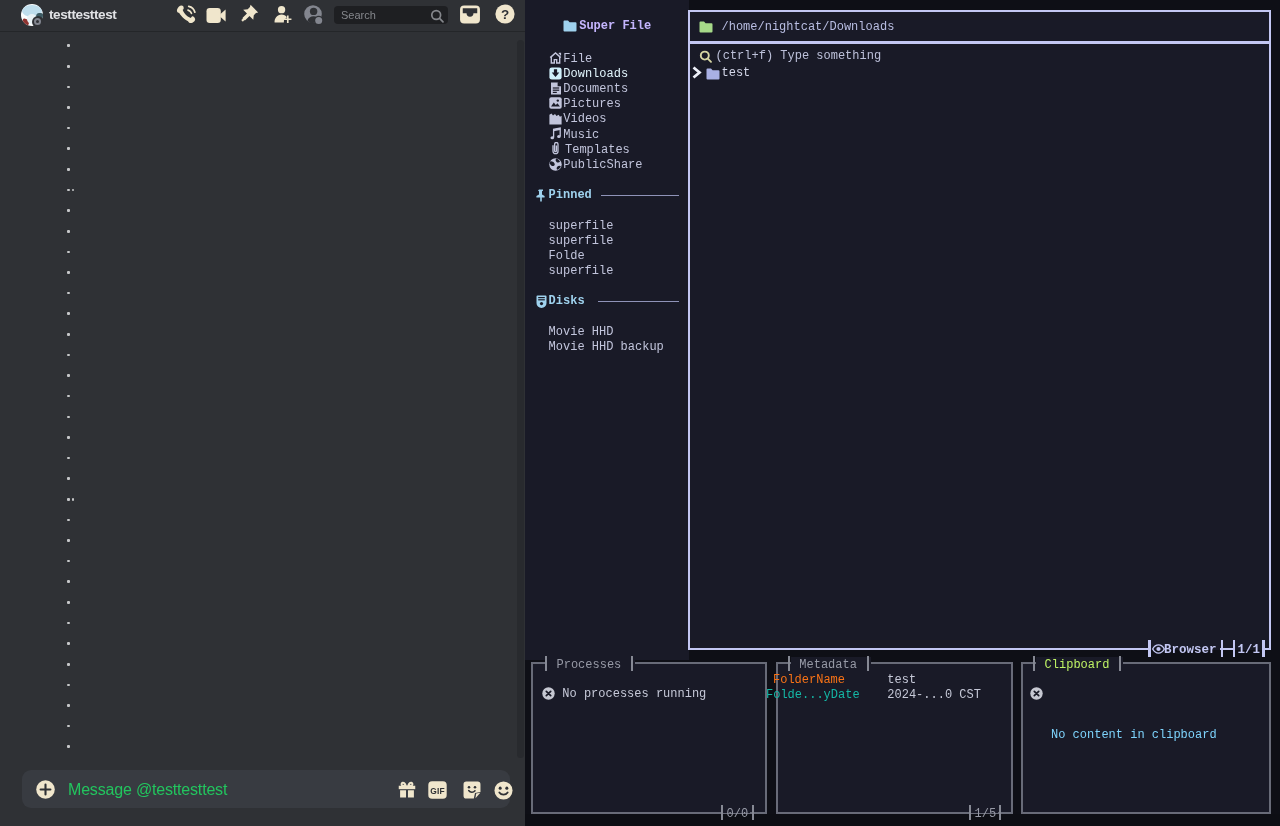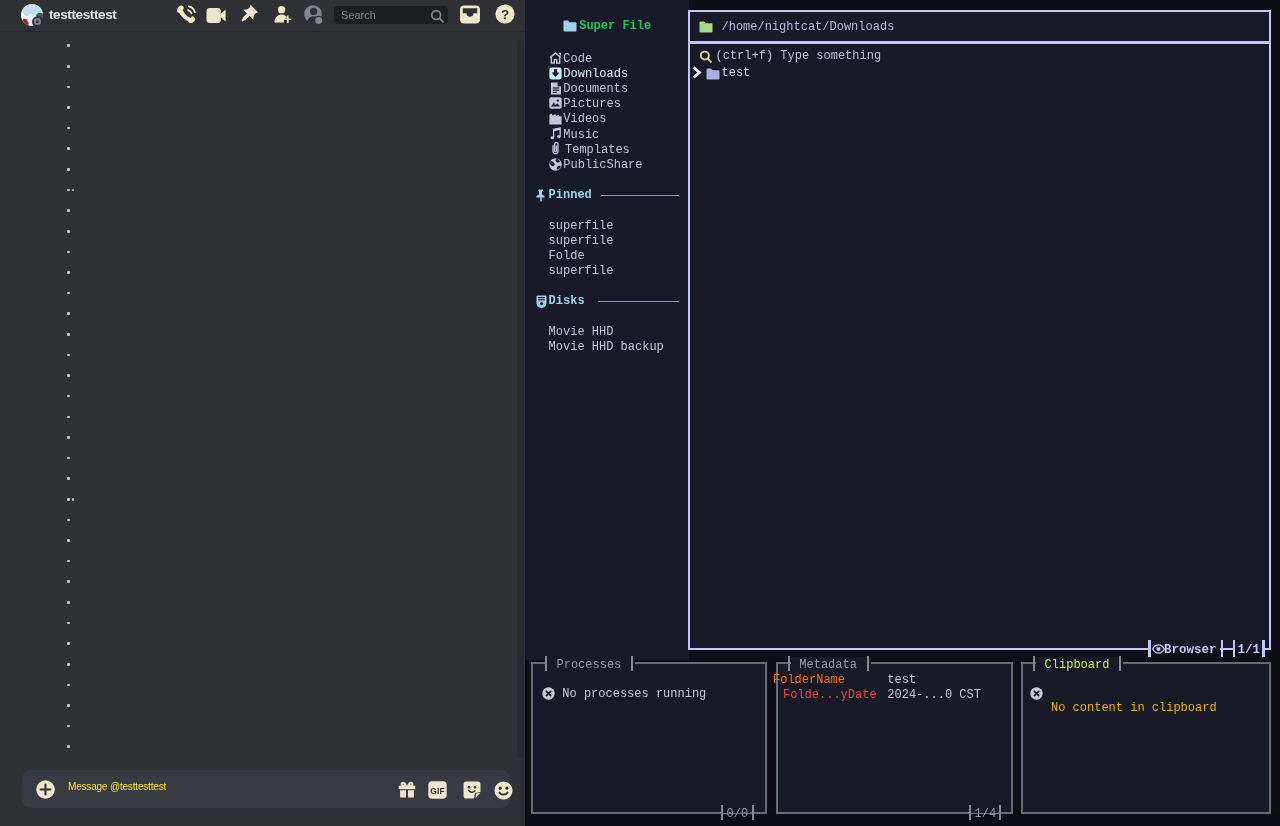--- a/index.html
+++ b/index.html
@@ -14,21 +14,21 @@
 #av .b3{position:absolute;left:1px;top:15px;width:7px;height:7px;background:#8f3330;border-radius:2px;transform:rotate(20deg)}
 #av .b4{position:absolute;left:6px;top:10px;width:10px;height:10px;background:#e9f2f6;border-radius:50%}
 #st{position:absolute;left:31.5px;top:15.5px;width:12px;height:12px;border-radius:50%;background:#2f3135}
 #st i{position:absolute;left:2.25px;top:2.25px;width:7.5px;height:7.5px;border-radius:50%;border:2.1px solid #82858f}
 #dct{position:absolute;left:49px;top:7px;font-size:13.5px;font-weight:700;color:#e2e3e6;letter-spacing:-.38px}
 #dsearch{position:absolute;left:334px;top:6px;width:114px;height:18px;border-radius:4px;background:#1e1f22}
 #dsearch span{position:absolute;left:7px;top:2.5px;font-size:11px;color:#85878c}
 .dot{position:absolute;width:2.6px;height:2.7px;border-radius:1px;background:#c6c7c9}
 #sbar{position:absolute;left:517px;top:40px;width:7px;height:718px;border-radius:4px;background:#282a2e}
 #ibar{position:absolute;left:22px;top:770px;width:488px;height:38px;border-radius:9px;background:#383b41}
-#iph{position:absolute;left:68px;top:781px;font-size:10px;letter-spacing:-.18px;color:#fde047}
+#iph{position:absolute;left:68px;top:781px;font-size:16px;letter-spacing:-.18px;color:#22c55e}
 
 #sf{position:absolute;left:525px;top:0;width:755px;height:826px;background:#0e0f16;font-family:"Liberation Mono",monospace;font-size:12px;color:#c2c5dc}
 #sf .bg1{position:absolute;background:#191a27}
 #sf .t{position:absolute;white-space:pre;line-height:16px;height:16px}
 #sf .bar{position:absolute;width:2.4px;height:16.5px;background:#c3c7f3}
 #sf .gbar{position:absolute;width:2.2px;height:15px;background:#868994}
 #sf .hl{position:absolute;height:1.2px;background:#8f93b8}
 .gbox{position:absolute;border:2.2px solid #686b78;background:#191a27}
 </style></head><body>
 <div id="dc">
@@ -159,21 +159,21 @@
 </div>
 </div>
 <div id="sf">
 <div class="bg1" style="left:0;top:0;width:163.5px;height:660px"></div>
 <div id="panel" class="a" style="left:163.3px;top:10.3px;width:583px;height:639.4px;border:2.6px solid #c3c7f3;background:#191a27"></div>
 <div class="a" style="left:163.3px;top:40.9px;width:583px;height:2.9px;background:#c3c7f3"></div>
 
 <svg class="a" style="left:38px;top:20px" width="14" height="12" viewBox="0 0 14 12">
       <path fill="#9fd2ee" d="M.5 1.5A1 1 0 0 1 1.5.5H5l1.6 1.8h5.9a1 1 0 0 1 1 1V10.5a1 1 0 0 1-1 1H1.5a1 1 0 0 1-1-1z"></path>
     </svg>
-<div class="t" style="left:54.2px;top:18px;color:#22c55e;font-weight:bold">Super File</div>
+<div class="t" style="left:54.2px;top:18px;color:#c4b5fd;font-weight:bold">Super File</div>
 <div id="sbicons">
 <svg class="a" style="left:24px;top:52.3px" width="13" height="12" viewBox="0 0 13 12">
         <path fill="none" stroke="#c2c5dc" stroke-width="1.4" d="M1.2 5.6 6.5 1l5.3 4.6M2.3 4.9V11h3V7.6h2.4V11h3V4.9"></path>
         <path fill="none" stroke="#c2c5dc" stroke-width="1.4" d="M9.8 1.4h1.6v2.2"></path>
       </svg>
 <svg class="a" style="left:24px;top:67.1px" width="13" height="13" viewBox="0 0 13 13">
         <rect x="0.4" y="0.4" width="12.2" height="12.2" rx="2.4" fill="#cfeffa"></rect>
         <path fill="#191a27" d="M6.5 9.9 2.7 5.4h2.2V2.2h3.2v3.2h2.2z"></path>
       </svg>
 <svg class="a" style="left:24.5px;top:82px" width="12" height="13" viewBox="0 0 12 13">
@@ -198,21 +198,21 @@
         <path fill="#c2c5dc" d="M3.6 2.2 10.2 1v2L3.6 4.3z"></path>
       </svg>
 <svg class="a" style="left:26px;top:142.1px" width="9" height="13" viewBox="0 0 9 13">
         <path fill="none" stroke="#c2c5dc" stroke-width="1.3" d="M2 3.2v6a2.5 2.5 0 0 0 5 0v-7a1.7 1.7 0 0 0-3.4 0v6.6a.9.9 0 0 0 1.8 0V3.4"></path>
       </svg>
 <svg class="a" style="left:24px;top:158.1px" width="13" height="13" viewBox="0 0 13 13">
         <circle cx="6.5" cy="6.5" r="6.2" fill="#c2c5dc"></circle>
         <path fill="#191a27" d="M1.2 3.4C2.8 3 4.4 3.8 5.4 5.2 6.2 6.4 5.6 7.8 4.2 8 2.8 8.2 1.4 7 .8 5.4zM7.4.6c1.6.5 2.9 1.6 3.6 3.1-.9.9-2.4 1-3.5.2C6.4 3 6.3 1.6 7.4.6zM11.9 8.2c-.6 1.7-2 3-3.7 3.6-.8-1-.7-2.5.3-3.4 1-.9 2.4-1 3.4-.2z"></path>
       </svg>
 </div>
-<div class="t" style="left:38.3px;top:50.5px">Code</div>
+<div class="t" style="left:38.3px;top:50.5px">File</div>
 <div class="t" style="left:38.3px;top:65.7px;color:#e2f5fd;font-weight:normal">Downloads</div>
 <div class="t" style="left:38.3px;top:80.9px">Documents</div>
 <div class="t" style="left:38.3px;top:96.1px">Pictures</div>
 <div class="t" style="left:38.3px;top:111.3px">Videos</div>
 <div class="t" style="left:38.3px;top:126.5px">Music</div>
 <div class="t" style="left:40px;top:141.7px">Templates</div>
 <div class="t" style="left:38.3px;top:156.9px">PublicShare</div>
 <svg class="a" style="left:11px;top:188.8px" width="10" height="13" viewBox="0 0 10 13">
       <path fill="#9fd2ee" d="M3 .5h4v1.2l-1 .6v3.2l2.6 1.6v1.4H5.8V12l-.8 1-.8-1V8.5H.4V7.1L3 5.5V2.3l-1-.6z"></path>
     </svg>
@@ -281,31 +281,31 @@
 <div class="gbar" style="left:195.5px;top:805.2px"></div>
 <div class="t" style="left:201.5px;top:806.4px;color:#979aa6">0/0</div>
 <div class="gbar" style="left:226.9px;top:805.2px"></div>
 
 <div class="bg1" style="left:266px;top:656.5px;width:80px;height:13px"></div>
 <div class="gbar" style="left:262.5px;top:656px"></div>
 <div class="t" style="left:274.3px;top:657px;color:#979aa6">Metadata</div>
 <div class="gbar" style="left:341.7px;top:656px"></div>
 <div class="t" style="left:248px;top:671.8px;color:#f97316">FolderName</div>
 <div class="t" style="left:362.3px;top:671.8px;color:#c6c9d8">test</div>
-<div class="t" style="left:258px;top:687px;color:#ef4444">Folde...yDate</div>
+<div class="t" style="left:241px;top:687px;color:#14b8a6">Folde...yDate</div>
 <div class="t" style="left:362.3px;top:687px;color:#c6c9d8">2024-...0 CST</div>
 <div class="bg1" style="left:446px;top:806px;width:27px;height:7.3px"></div>
 <div class="gbar" style="left:443.9px;top:805.2px"></div>
-<div class="t" style="left:449.6px;top:806.4px;color:#979aa6">1/4</div>
+<div class="t" style="left:449.6px;top:806.4px;color:#979aa6">1/5</div>
 <div class="gbar" style="left:474.3px;top:805.2px"></div>
 
 <div class="bg1" style="left:511px;top:656.5px;width:87px;height:13px"></div>
 <div class="gbar" style="left:507.8px;top:656px"></div>
 <div class="t" style="left:519.6px;top:657px;color:#bef264">Clipboard</div>
 <div class="gbar" style="left:594.2px;top:656px"></div>
 <svg class="a" style="left:504.8px;top:687px" width="13" height="13" viewBox="0 0 13 13">
         <circle cx="6.5" cy="6.5" r="6.2" fill="#c6c8d2"></circle>
         <path stroke="#191a27" stroke-width="1.7" stroke-linecap="round" d="M4.3 4.3l4.4 4.4M8.7 4.3l-4.4 4.4"></path>
       </svg>
-<div class="t" style="left:526px;top:700px;color:#eab308">No content in clipboard</div>
+<div class="t" style="left:526px;top:727px;color:#7dd3fc">No content in clipboard</div>
 </div>
 <div class="a" style="left:0;top:813.5px;width:755px;height:12.5px;background:#0d0e14"></div>
 </div>
 
 </body></html>

